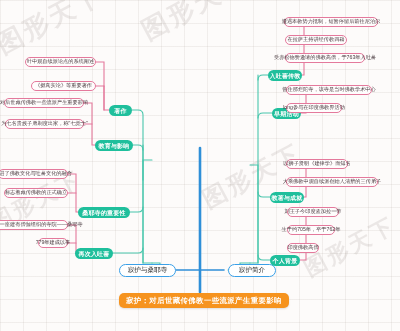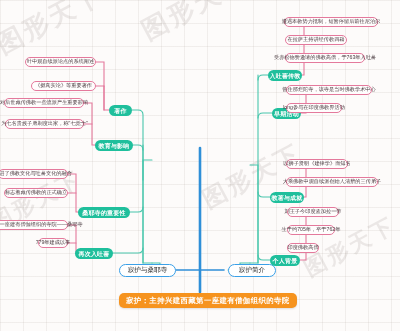--- a/index.html
+++ b/index.html
@@ -156,21 +156,21 @@
 
       <path d="M300,197 L306,197 L306,164 L314,164" stroke="#e4799c"></path>
       <path d="M306,182 L314,182" stroke="#e4799c"></path>
 
       <path d="M300,260 L306,260 L306,212 L314,212" stroke="#e4799c"></path>
       <path d="M306,230 L314,230" stroke="#e4799c"></path>
       <path d="M306,248 L314,248" stroke="#e4799c"></path>
     </g>
   </svg>
 
-  <div class="node n-root" style="left:119px;top:293px;">寂护：主持兴建西藏第一座建有僧伽组织的寺院</div>
+  <div class="node n-root" style="left:119px;top:293px;">寂护：对后世藏传佛教一些流派产生重要影响</div>
 
   <div class="node n-l1" style="left:119px;top:264px;width:57px;">寂护与桑耶寺</div>
   <div class="node n-l1" style="left:228px;top:264px;width:48px;">寂护简介</div>
 
   <div class="node n-l2" style="left:109px;top:105px;width:23px;">著作</div>
   <div class="node n-l2" style="left:95px;top:140px;width:38px;">教育与影响</div>
   <div class="node n-l2" style="left:78px;top:207px;width:52px;">桑耶寺的重要性</div>
   <div class="node n-l2" style="left:75px;top:248px;width:38px;">再次入吐蕃</div>
 
   <div class="node n-l3" style="left:25px;top:57px;width:71px;">叶中观自续派论点的系统阐述</div>

